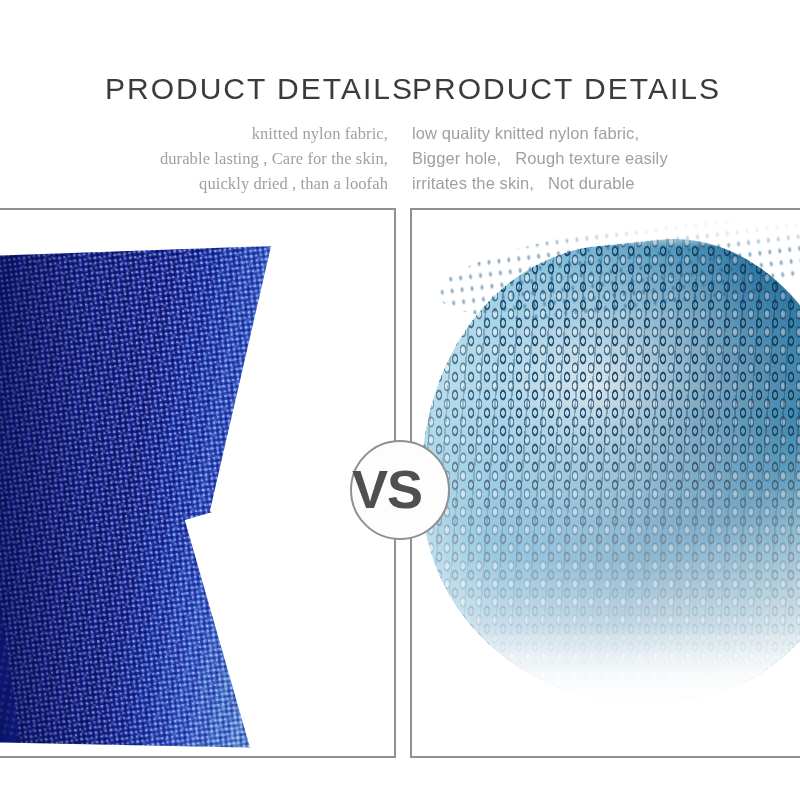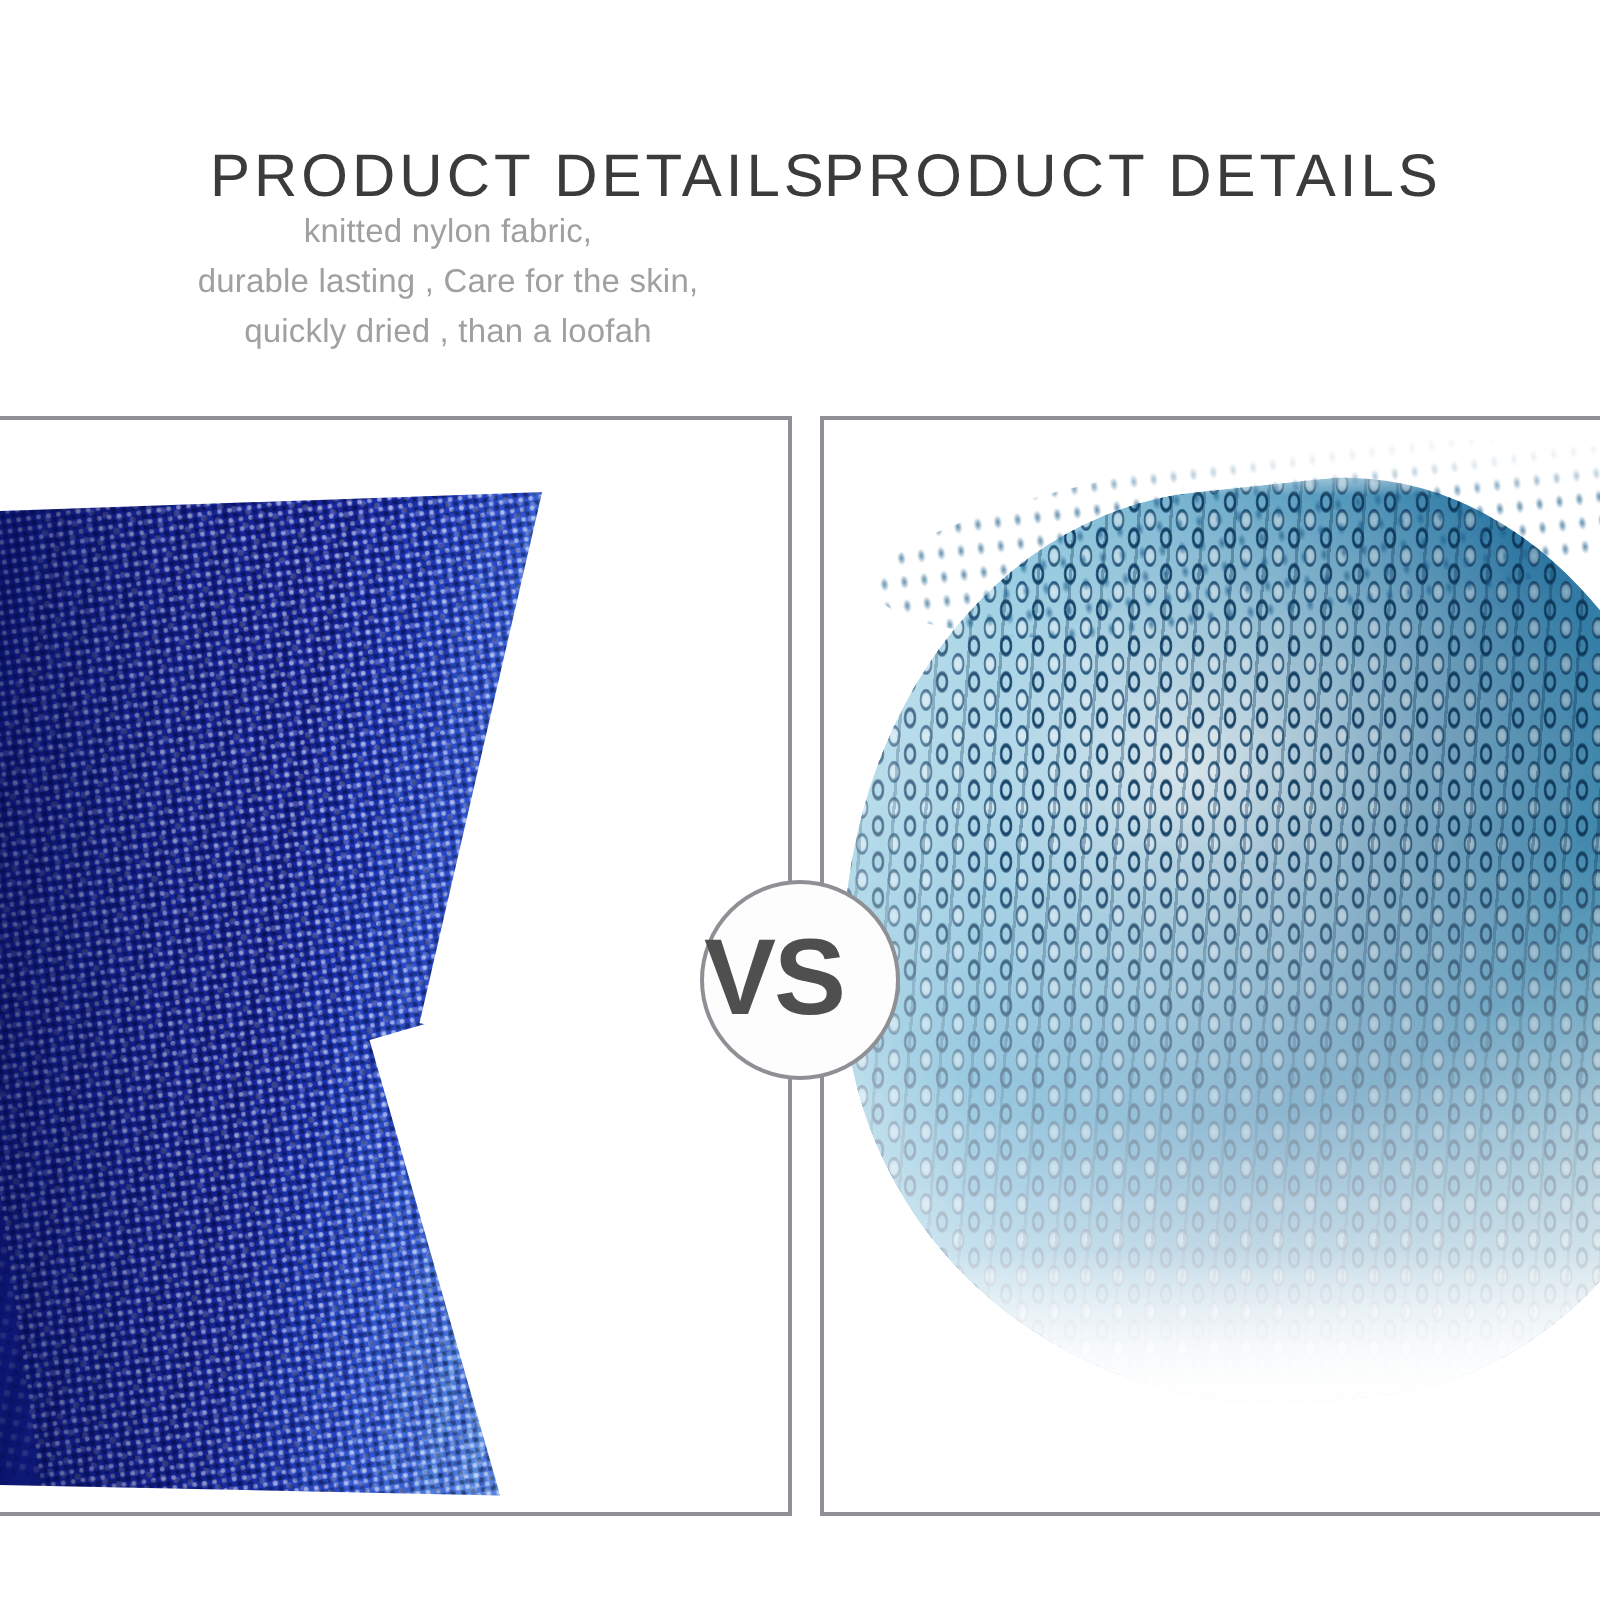--- a/index.html
+++ b/index.html
@@ -47,21 +47,21 @@
 
   .body-text {
     font-family: "Liberation Sans", sans-serif;
     font-weight: 400;
     font-size: 16.5px;
     line-height: 25px;
     color: #a0a0a0;
     letter-spacing: 0.1px;
     white-space: pre;
   }
-  .col-left .body-text  { text-align: center; padding-right: 2px;}
+  .col-left .body-text  { margin-top: 17px; text-align: right; padding-right: 2px; font-family: Liberation Serif, serif;}
   .col-right .body-text { margin-top: 17px; text-align: left; padding-left: 2px;}
 
   
   .panel {
     position: absolute;
     overflow: hidden;
     background: #ffffff;
     border: 2px solid #8e9095;
     box-sizing: border-box;
   }
@@ -344,20 +344,23 @@
 
   <div class="col col-left">
     <div class="heading">PRODUCT DETAILS</div>
     <div class="body-text">knitted nylon fabric,
 durable lasting , Care for the skin,
 quickly dried , than a loofah</div>
   </div>
 
   <div class="col col-right">
     <div class="heading">PRODUCT DETAILS</div>
+    <div class="body-text">low quality knitted nylon fabric,
+Bigger hole,   Rough texture easily
+irritates the skin,   Not durable</div>
   </div>
 
 </div>
 
 <div class="panel panel-left">
   <div class="panel-inner">
     <div class="knit-base"></div>
     <div class="knit-bands"></div>
     <div class="knit-grain"></div>
     <div class="knit-grain2"></div>

